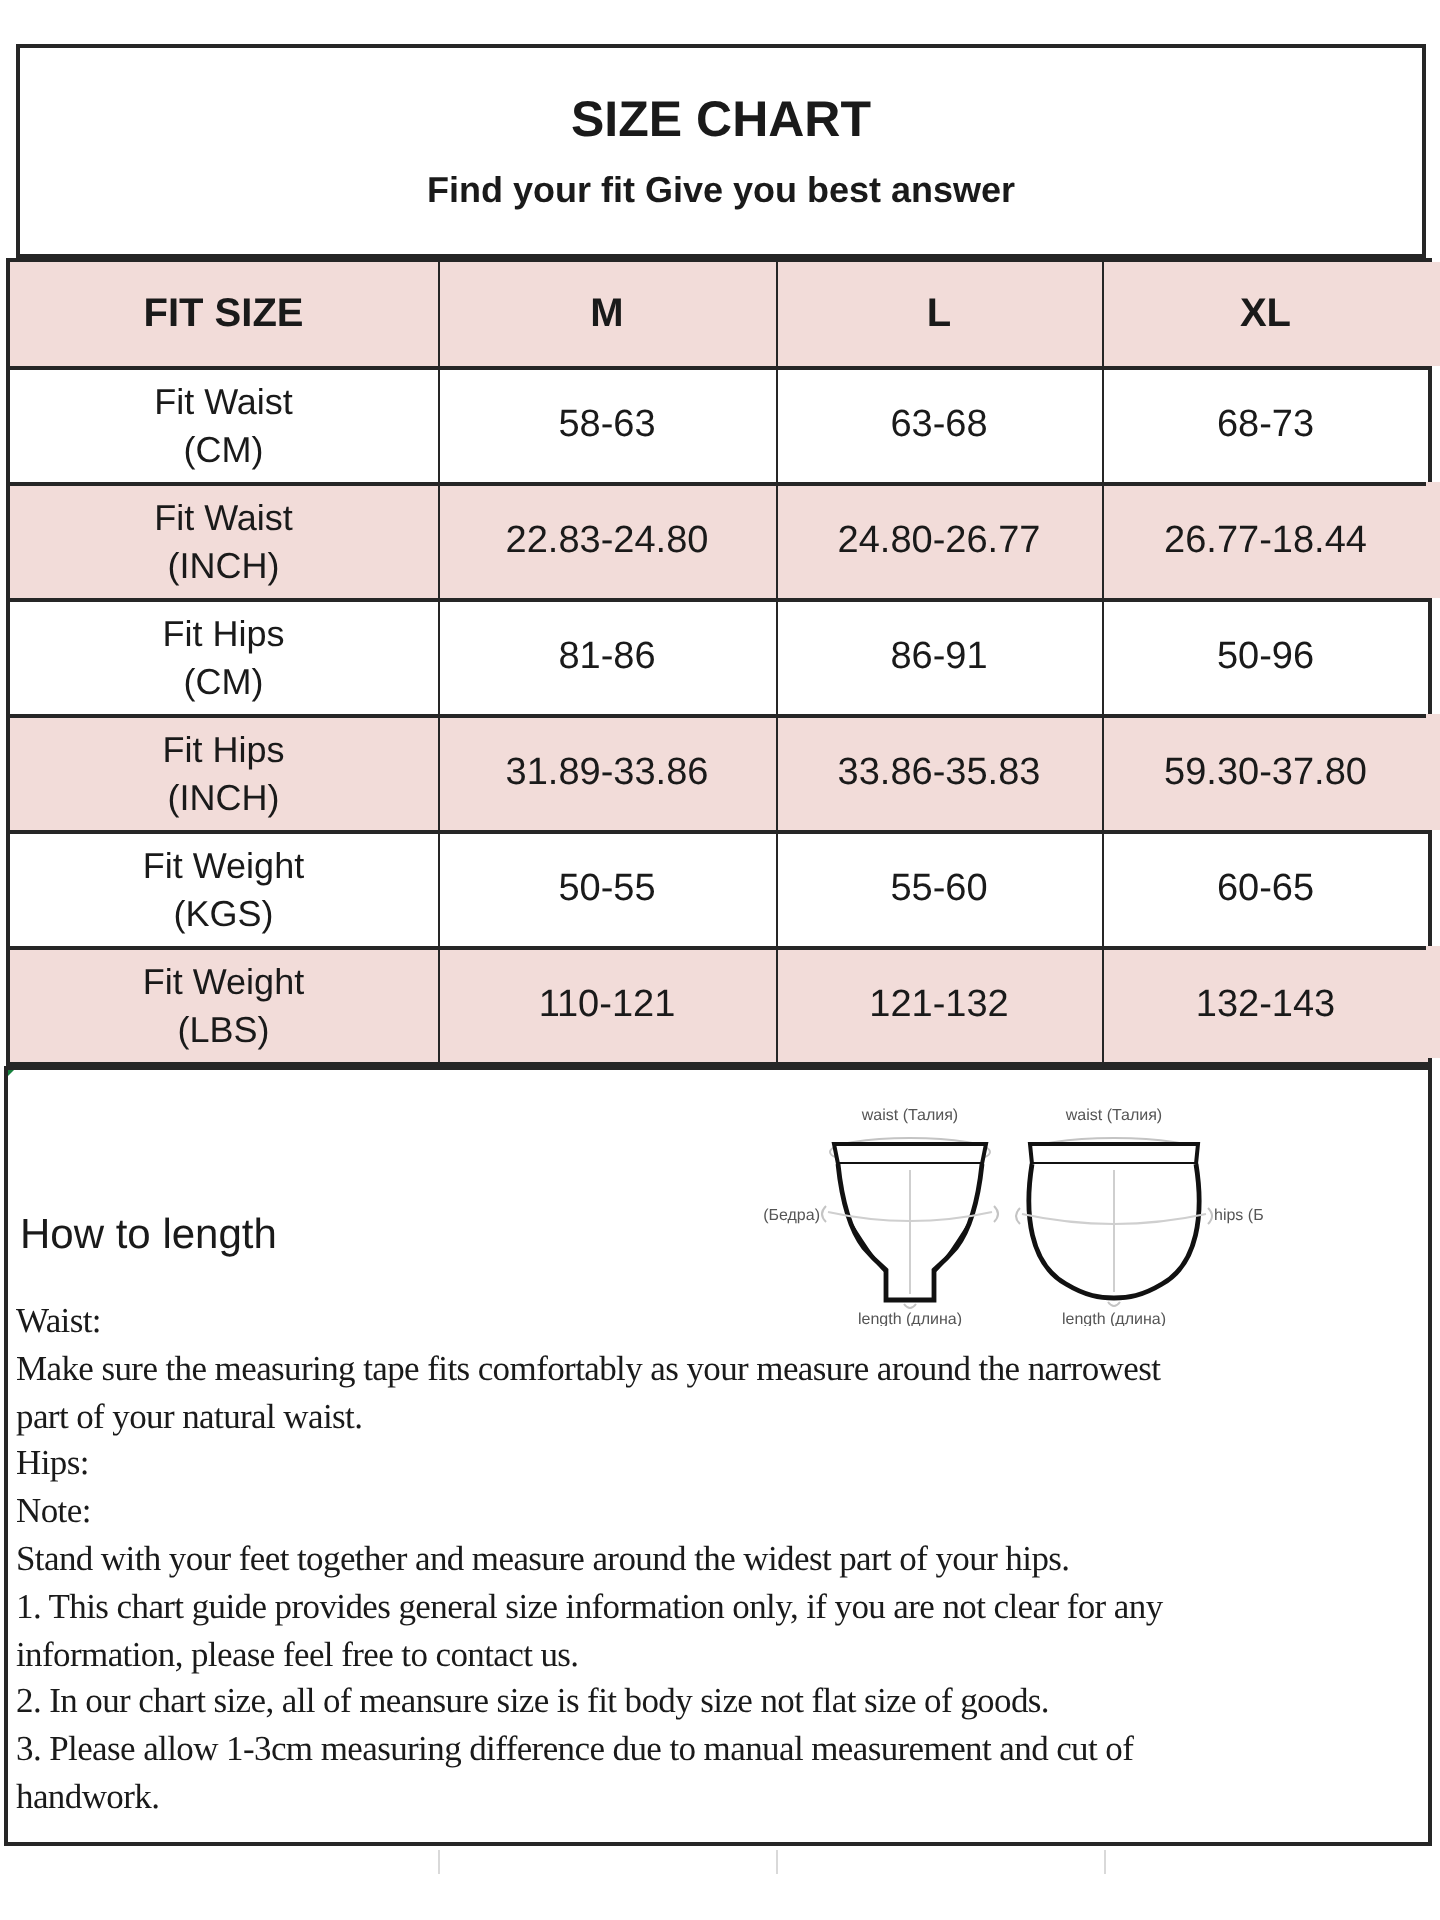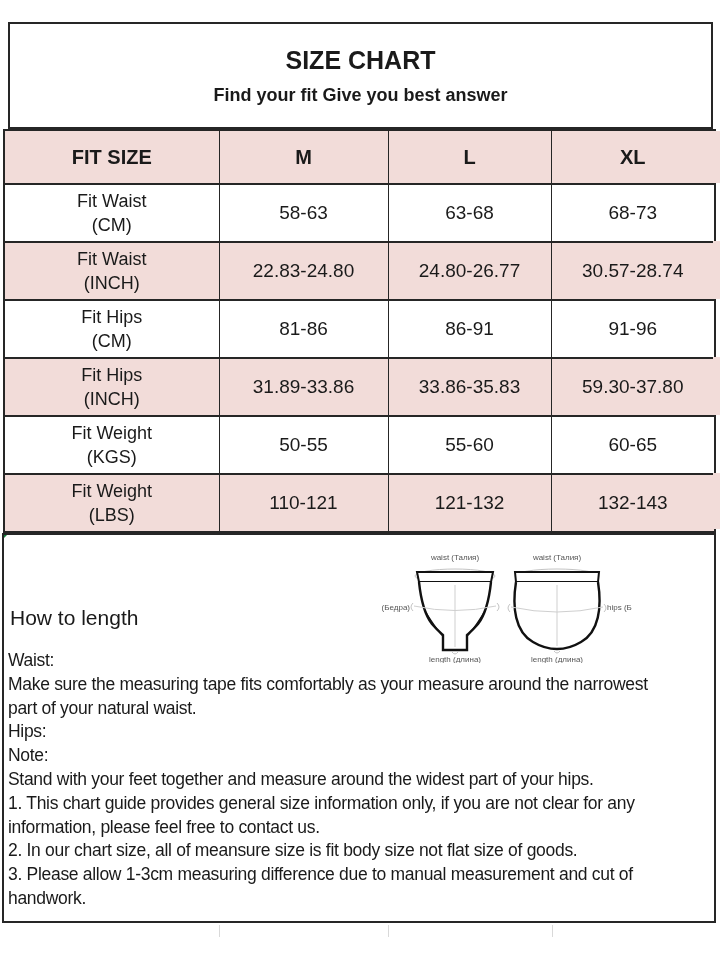--- a/index.html
+++ b/index.html
@@ -48,21 +48,21 @@
   }
   .corner-marker {
     position:absolute; left:-2px; top:-2px; width:0; height:0;
     border-top:7px solid #15803c; border-right:7px solid transparent;
   }
   .measure-heading {
     position:absolute; left:6px; top:70px;
     font-size:21px; line-height:26px; font-weight:normal;
   }
   .diagram-svg { position:absolute; left:376px; top:14px; }
-  .measure-text { position:absolute; left:4px; top:114px; width:706px; }
+  .measure-text { position:absolute; left:4px; top:114px; width:706px;font-family:Liberation Serif, serif; }
   .measure-line {
     font-size:17.5px; line-height:23.8px; letter-spacing:-0.3px; white-space:nowrap;
   }
 
   
   .stub { position:absolute; top:925px; width:1px; height:12px; background:#d9d9d9; }
   .stub.s1 { left:219px; } .stub.s2 { left:388px; } .stub.s3 { left:552px; }
 </style>
 </head>
 <body>
@@ -100,30 +100,30 @@
           <td>63-68</td>
           <td>68-73</td>
         </tr>
         <tr>
           <td>
             <div class="cell-label">Fit Waist</div>
             <div class="cell-label">(INCH)</div>
           </td>
           <td>22.83-24.80</td>
           <td>24.80-26.77</td>
-          <td>30.57-28.74</td>
+          <td>26.77-18.44</td>
         </tr>
         <tr>
           <td>
             <div class="cell-label">Fit Hips</div>
             <div class="cell-label">(CM)</div>
           </td>
           <td>81-86</td>
           <td>86-91</td>
-          <td>91-96</td>
+          <td>50-96</td>
         </tr>
         <tr>
           <td>
             <div class="cell-label">Fit Hips</div>
             <div class="cell-label">(INCH)</div>
           </td>
           <td>31.89-33.86</td>
           <td>33.86-35.83</td>
           <td>59.30-37.80</td>
         </tr>

